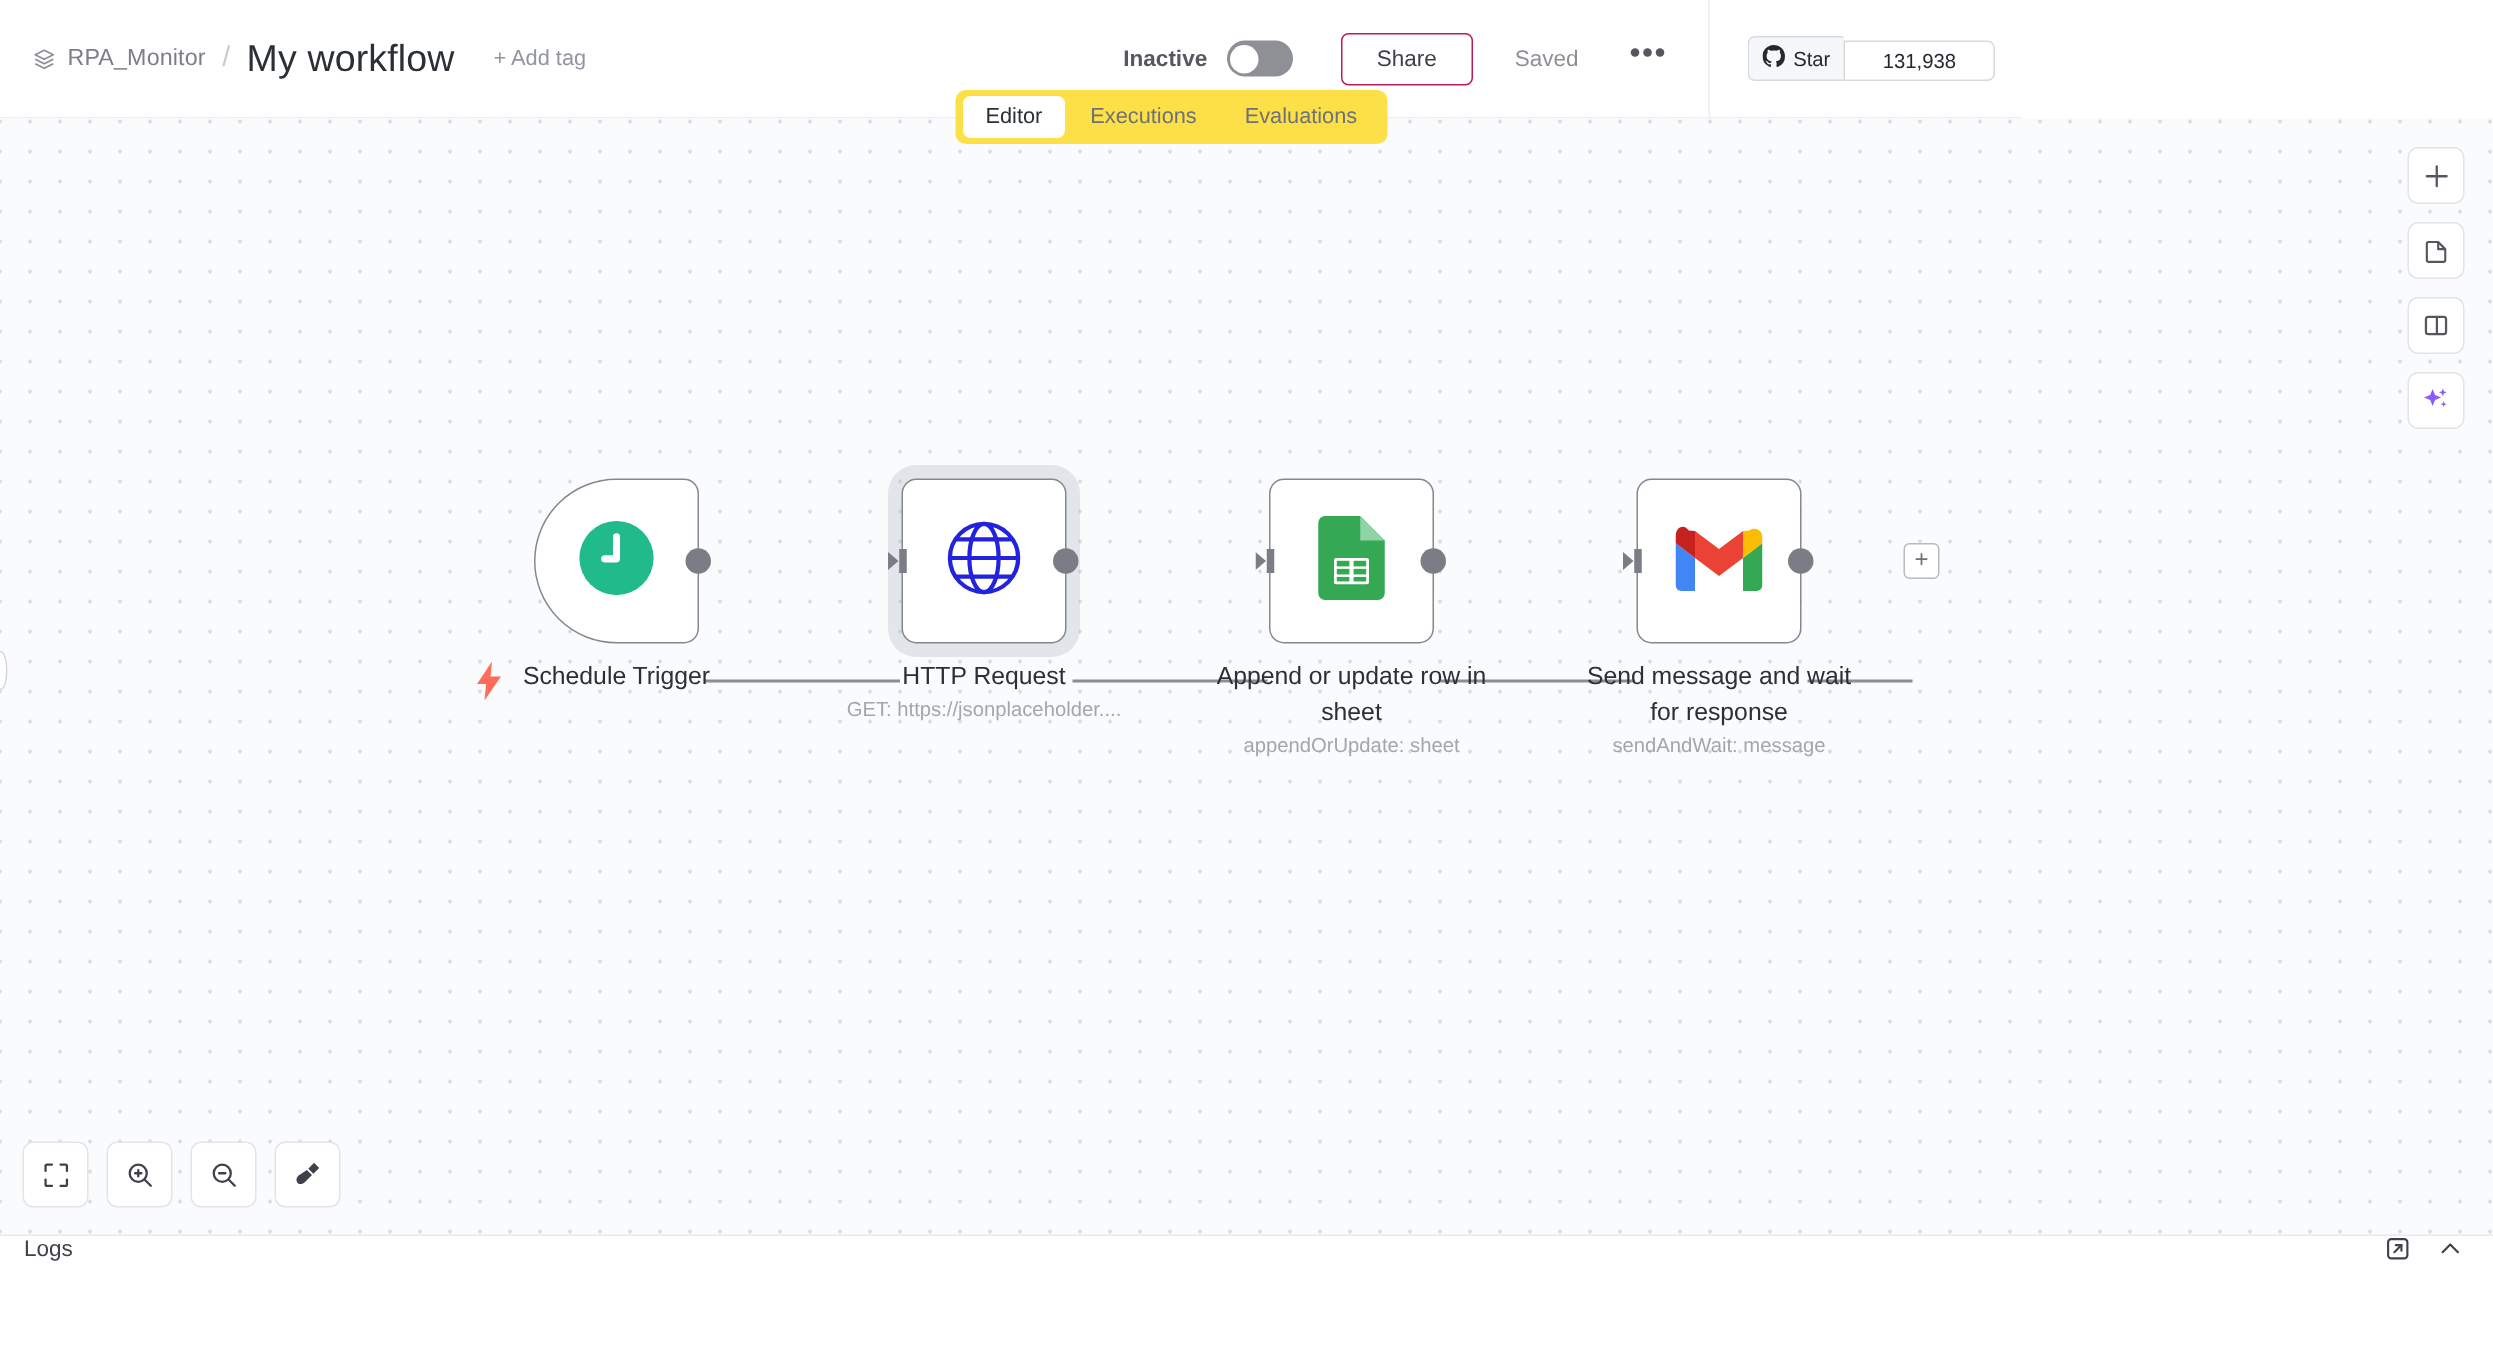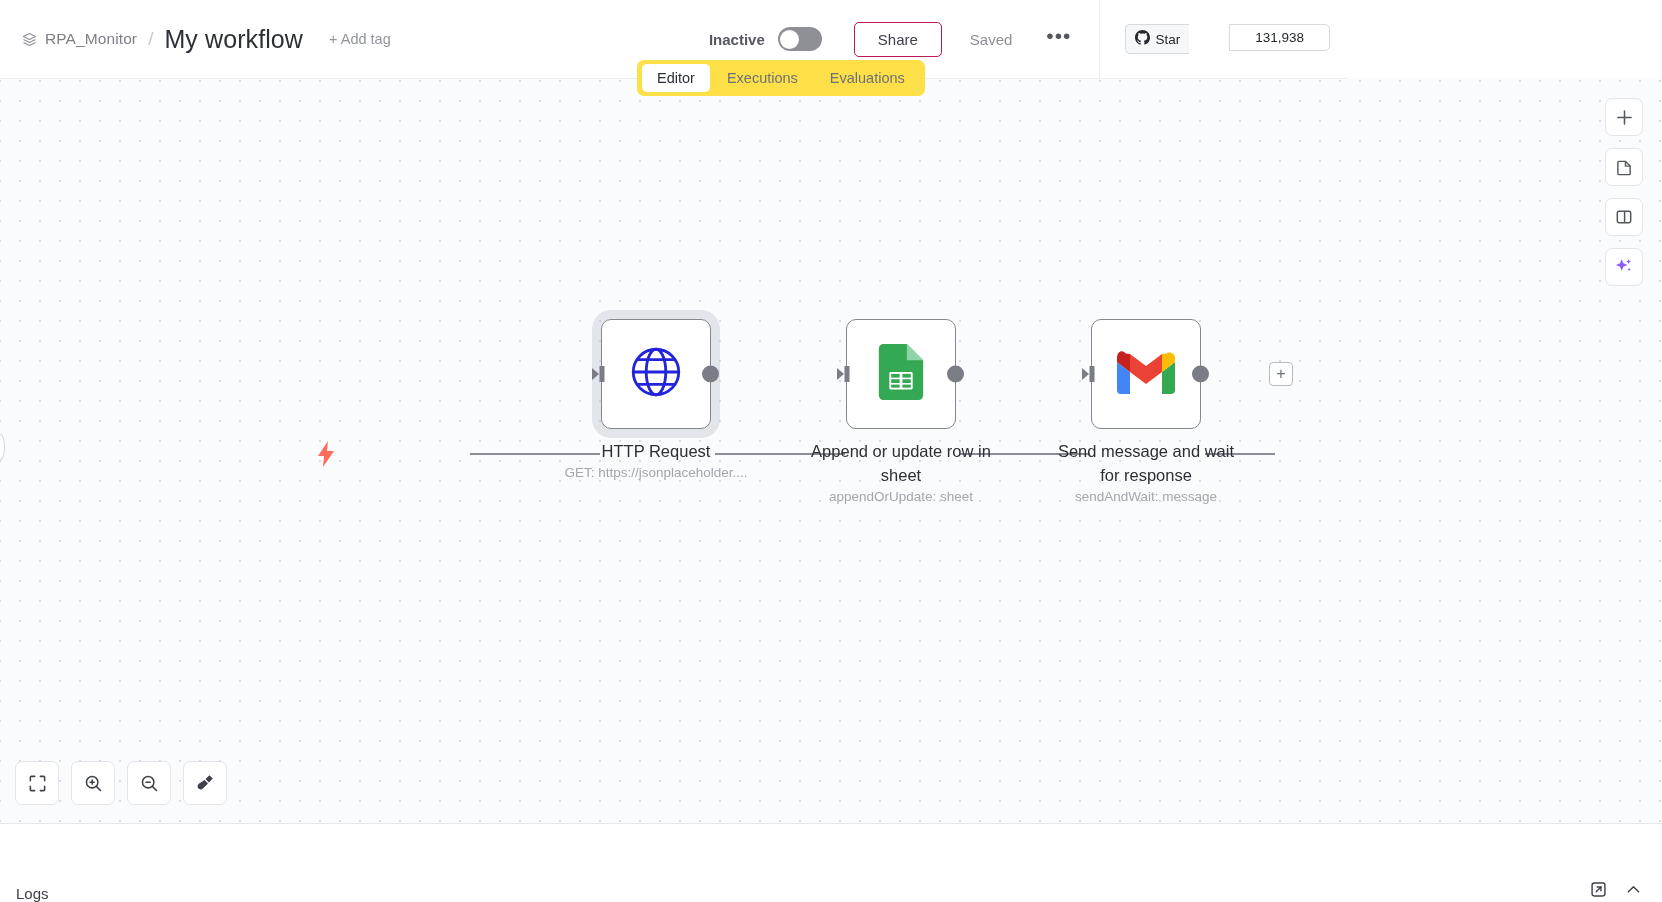--- a/index.html
+++ b/index.html
@@ -38,21 +38,21 @@
   .share-btn {
     margin-left: 32px; padding: 8px 23px; font-size: 15px; color: #3E4149;
     border: 1px solid #be185d; border-radius: 5px; background: #fff; cursor: pointer;
   }
   .saved-lbl { font-size: 15px; color: #8E9096; margin-left: 28px; }
   .dots-btn {
     margin-left: 34px; font-size: 21px; color: #54575E; letter-spacing: 1px;
     cursor: pointer; line-height: 10px; padding-bottom: 7px;
   }
   .hdr-divider { width: 1px; height: 79px; background: #ECEEF1; margin-left: 28px; }
-  .gh-wrap { display: flex; align-items: flex-start; margin: 0 18px 0 25px; gap: 40px; }
+  .gh-wrap { display: flex; align-items: flex-end; margin: 0 18px 0 25px; }
   .gh-star {
     display: flex; align-items: center; gap: 5px;
     border: 1px solid #D6D9DE; border-right: none;
     border-radius: 5px 0 0 5px; padding: 5px 9px; background: #F6F7F9;
     font-size: 13.5px; color: #24292F; cursor: pointer;
   }
   .gh-count {
     border: 1px solid #D6D9DE; border-radius: 0 5px 5px 0;
     padding: 5px 25px; font-size: 13.5px; color: #24292F; background: #fff; cursor: pointer;
   }
@@ -142,21 +142,21 @@
     background: #FF6D5A; color: #fff; border: none; border-radius: 6px;
     height: 48px; padding: 0 26px; font-size: 16.5px; font-weight: bold;
     display: flex; align-items: center; gap: 11px; cursor: pointer;
     font-family: "Liberation Sans", sans-serif;
   }
 
   
   .logsbar {
     position: absolute; left: 0; bottom: 0; width: 1662px; height: 79px;
     background: #fff; border-top: 1px solid #E6E8EC;
-    display: flex; align-items: flex-end;
+    display: flex; align-items: flex-start;
   }
   .logs-lbl { font-size: 15px; color: #3E4149; margin-left: 16px; cursor: pointer; }
   .logs-actions { margin-left: auto; display: flex; align-items: center; gap: 18px; margin-right: 20px; }
 </style>
 </head>
 <body>
 
 <div id="app">
 
   <div class="header">
@@ -213,20 +213,32 @@
     <div class="edge" style="left:1205px; width:70px;"></div>
 
     <div class="plus-end" style="left:1269px; top:283px;">+</div>
 
     <span class="lightning">
       <svg width="20" height="26" viewBox="0 0 20 26" fill="#FF6D5A">
           <path d="M12 0 2 15h6L7 26l11-16h-7z"></path>
         </svg>
     </span>
 
+    <div class="node-group" style="left:356px; top:240px;">
+      <div class="node-box trigger">
+        <span>
+          <svg width="54" height="54" viewBox="0 0 48 48">
+            <circle cx="24" cy="24" r="22" fill="#21BA8B"></circle>
+            <path d="M24 11.5v13h-7" stroke="#fff" stroke-width="4.2" stroke-linecap="round" stroke-linejoin="round" fill="none"></path>
+          </svg>
+        </span>
+        <div class="out-dot"></div>
+      </div>
+      <div class="node-title">Schedule Trigger</div>
+    </div>
 
     <div class="node-group" style="left:601px; top:240px;">
       <div class="node-box selected-ring">
         <span class="in-arrow">
           <svg width="16" height="18" viewBox="0 0 16 18">
               <path d="M0 3 7 9 0 15z" fill="#7A7D85"></path>
               <rect x="7.5" y="1" width="5" height="16" fill="#7A7D85"></rect>
             </svg>
         </span>
         <span>

